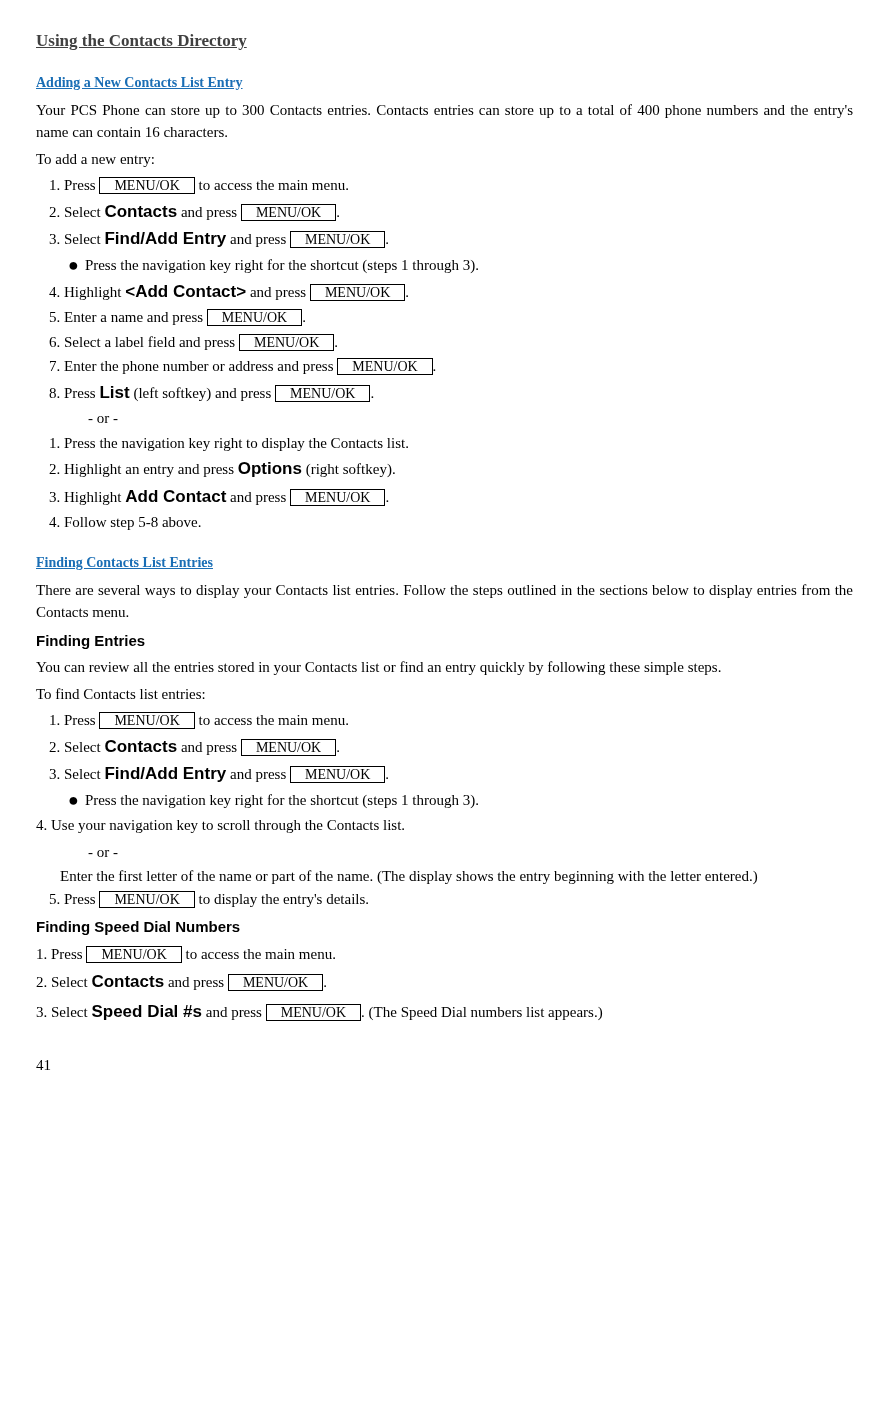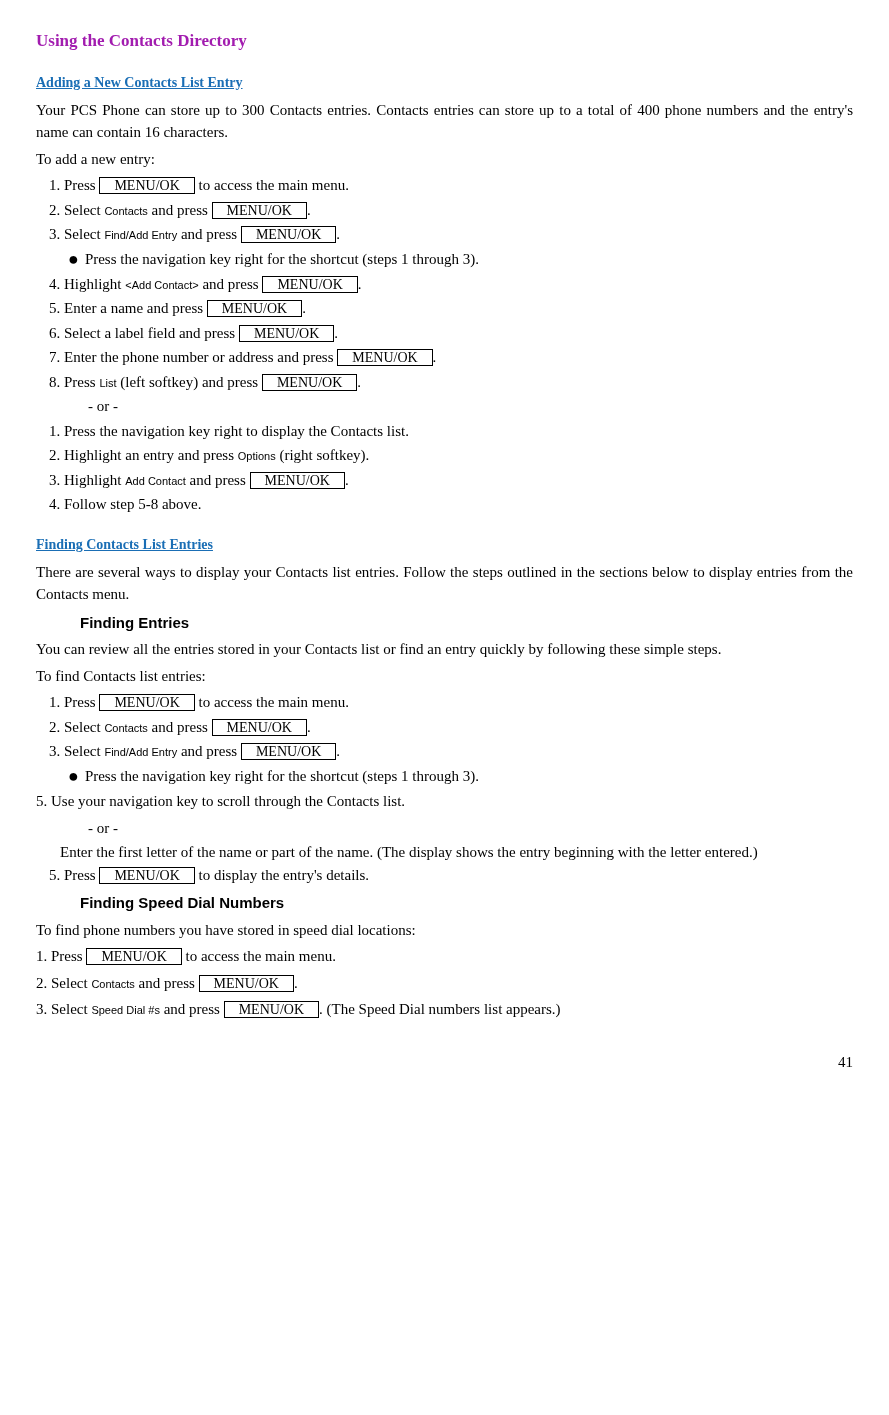--- a/index.html
+++ b/index.html
@@ -15,40 +15,40 @@
       font-family: Times New Roman, Times, serif;
       font-size: 15px;
       line-height: 1.5;
       color: #000000;
       padding: 28px 36px 40px 36px;
     }
 
     .page-title {
       font-size: 17px;
       font-weight: bold;
-      color: #a21caf;
+      color: #404040;
+      text-decoration: underline;
       margin-bottom: 18px;
     }
 
     .section-title {
       font-size: 14px;
       font-weight: bold;
       color: #1a6eb5;
       text-decoration: underline;
       margin-bottom: 6px;
       margin-top: 8px;
     }
 
     .subsection-title {
       font-size: 15px;
       font-weight: bold;
       font-family: Arial, sans-serif;
       margin-bottom: 4px;
       margin-top: 6px;
-      margin-left: 44px;
     }
 
     p {
       margin-bottom: 4px;
       text-align: justify;
     }
 
     ol {
       margin-left: 28px;
       margin-bottom: 2px;
@@ -61,38 +61,38 @@
 
     .kbd {
       border: 1px solid #000;
       padding: 0px 14px;
       font-family: Times New Roman, Times, serif;
       font-size: 14px;
       display: inline;
     }
 
     .bold-mono {
-      font-weight: normal;
+      font-weight: bold;
       font-family: Arial, sans-serif;
-      font-size: 11px;
+      font-size: 17px;
     }
 
     .indent-block {
       margin-left: 24px;
       text-align: justify;
     }
 
     .or-line {
       margin-left: 52px;
       margin-top: 2px;
       margin-bottom: 2px;
     }
 
     .page-number {
-      text-align: right;
+      text-align: left;
       margin-top: 30px;
       font-size: 15px;
     }
 
     .section-gap {
       margin-top: 18px;
     }
 
     .bullet-item {
       display: flex;
@@ -204,40 +204,39 @@
         Select <span class="bold-mono">Find/Add Entry</span> and press <span class="kbd">MENU/OK</span>.
       </li>
     </ol>
 
     <div class="bullet-item">
       <span class="bullet-dot">●</span>
       <span class="bullet-text">Press the navigation key right for the shortcut (steps 1 through 3).</span>
     </div>
 
     <p>
-      5. Use your navigation key to scroll through the Contacts list.
+      4. Use your navigation key to scroll through the Contacts list.
     </p>
 
     <div class="or-line" style="margin-left: 52px;">- or -</div>
 
     <div class="indent-block">
       Enter the first letter of the name or part of the name. (The display shows the entry beginning with the letter entered.)
     </div>
 
     <ol start="5">
       <li>
         Press <span class="kbd">MENU/OK</span> to display the entry's details.
       </li>
     </ol>
   </div>
 
   <div style="margin-top: 6px;">
     <div class="subsection-title">Finding Speed Dial Numbers</div>
 
-    <p>To find phone numbers you have stored in speed dial locations:</p>
 
     <p>
       1. Press <span class="kbd">MENU/OK</span> to access the main menu.
     </p>
     <p>
       2. Select <span class="bold-mono">Contacts</span> and press <span class="kbd">MENU/OK</span>.
     </p>
     <p>
       3. Select <span class="bold-mono">Speed Dial #s</span> and press <span class="kbd">MENU/OK</span>. (The Speed Dial numbers list appears.)
     </p>

